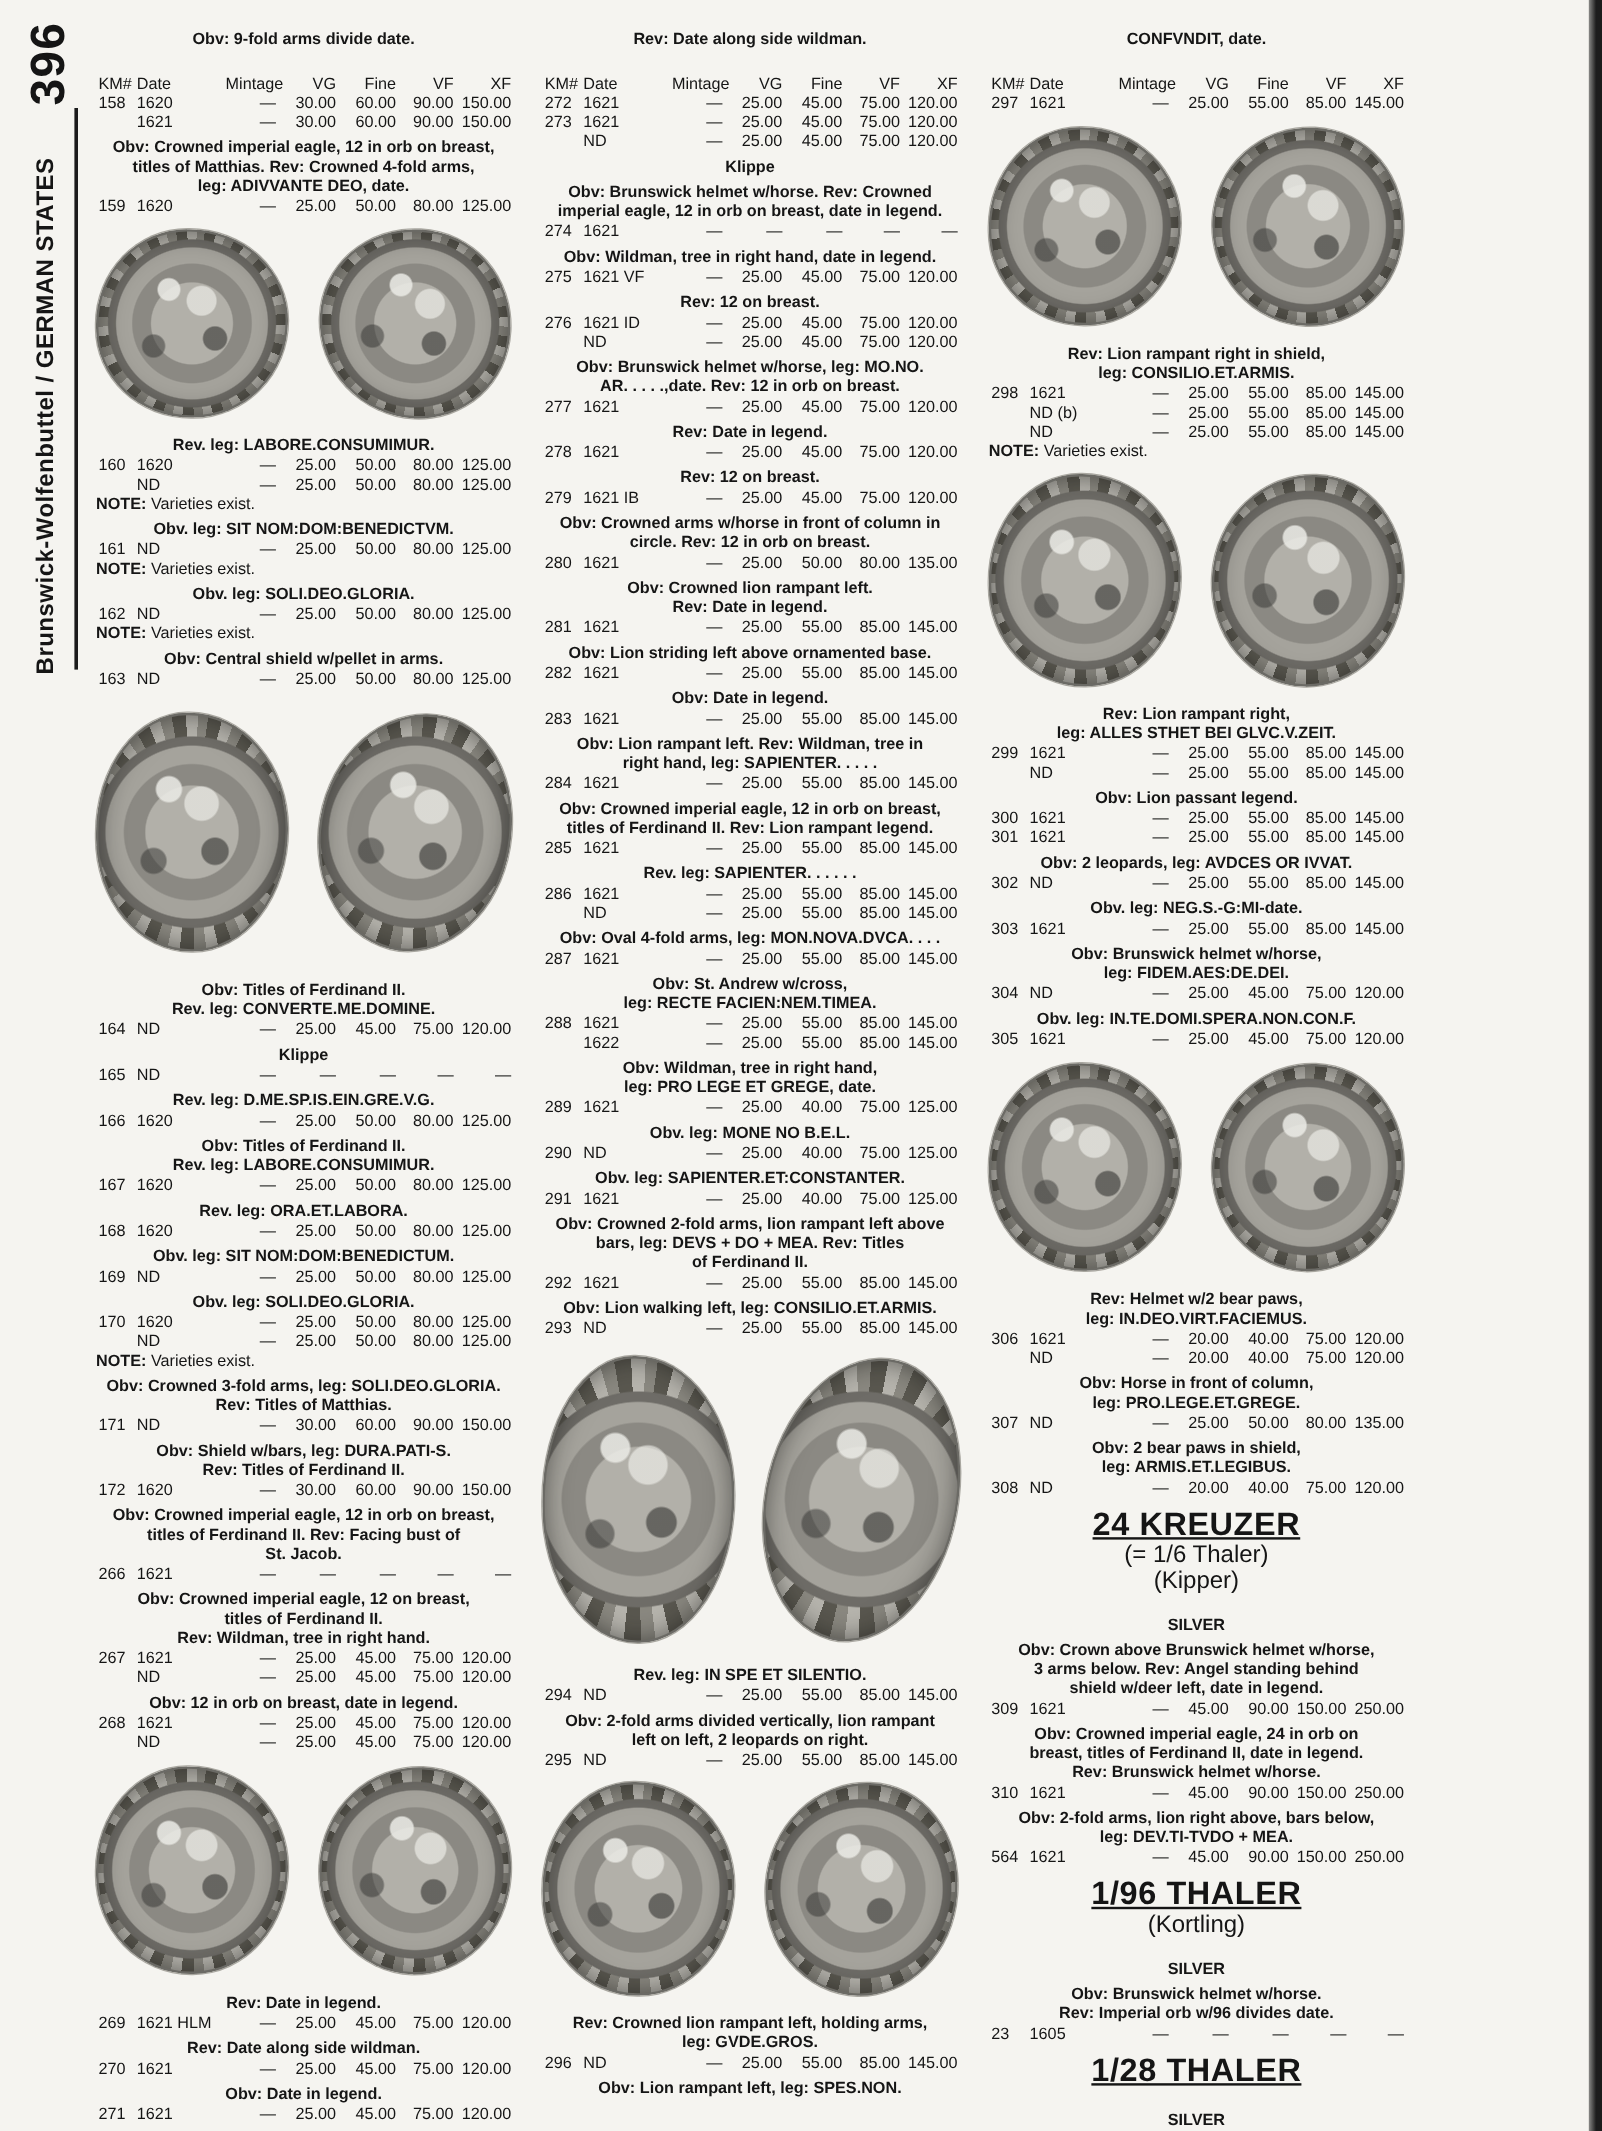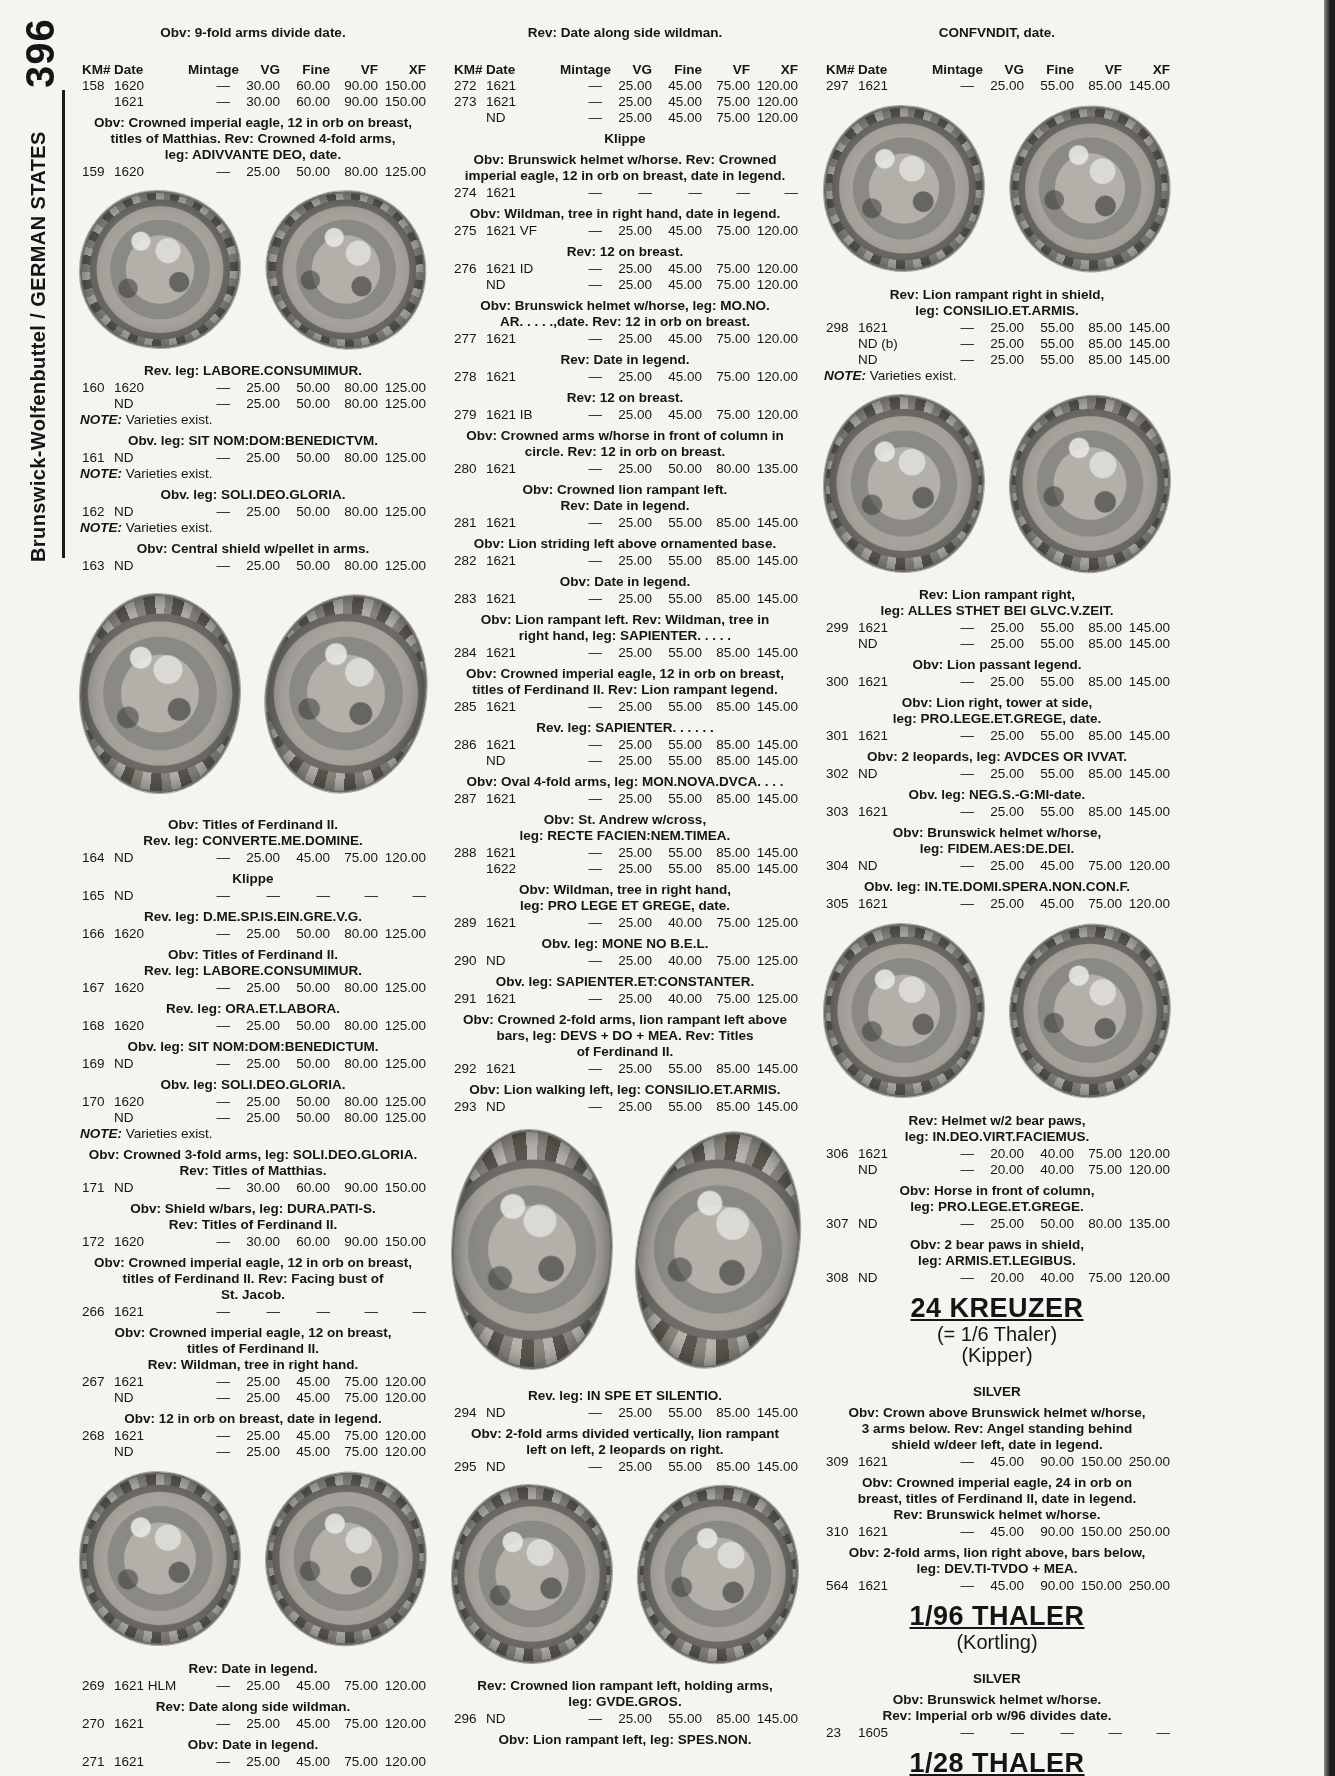--- a/index.html
+++ b/index.html
@@ -34,23 +34,23 @@
   .desc-line{white-space:nowrap;}
   .h1{font-size:27px;font-weight:bold;text-align:center;line-height:32px;margin-top:6px;letter-spacing:.5px;text-decoration:underline;}
   .sub{font-size:20px;text-align:center;line-height:21px;}
   .silver{font-size:13.5px;font-weight:bold;text-align:center;line-height:17px;margin-top:17px;}
 
   .trow{display:grid;grid-template-columns:34px 74px 42px 50px 50px 48px 48px;
         font-size:13.5px;line-height:16px;align-items:baseline;}
   .trow .c0{text-align:left;padding-left:2px;}
   .trow .c1{text-align:left;white-space:nowrap;}
   .trow .c2,.trow .c3,.trow .c4,.trow .c5,.trow .c6{text-align:right;white-space:nowrap;}
-  .thead{font-weight:bold;margin-top:21px;}
+  .thead{font-weight:normal;margin-top:21px;}
   .note{font-size:13.5px;line-height:16px;text-align:left;}
-  .note b{font-weight:bold;font-style:italic;}
+  .note b{font-weight:bold;}
 
   .coin-pair{display:flex;justify-content:center;align-items:center;gap:26px;}
   .coin{
     border-radius:48% 52% 50% 50% / 51% 49% 52% 48%;
     background:
       radial-gradient(circle at 38% 32%, rgba(235,235,230,.85) 0 6%, rgba(0,0,0,0) 7%),
       radial-gradient(circle at 62% 58%, rgba(40,40,38,.55) 0 7%, rgba(0,0,0,0) 8%),
       radial-gradient(circle at 30% 62%, rgba(50,50,48,.5) 0 6%, rgba(0,0,0,0) 7%),
       radial-gradient(circle at 55% 38%, rgba(245,245,240,.6) 0 9%, rgba(0,0,0,0) 10%),
       radial-gradient(circle at 50% 50%, #b2b0a9 0 30%, #8b8983 31% 44%, #a5a39c 45% 56%, #6e6c67 57% 62%, rgba(0,0,0,0) 63%),
@@ -864,24 +864,20 @@
       </div>
       <div class="trow">
         <span class="c0">300</span>
         <span class="c1">1621</span>
         <span class="c2">—</span>
         <span class="c3">25.00</span>
         <span class="c4">55.00</span>
         <span class="c5">85.00</span>
         <span class="c6">145.00</span>
       </div>
-      <div class="desc">
-        <div class="desc-line">Obv: Lion right, tower at side,</div>
-        <div class="desc-line">leg: PRO.LEGE.ET.GREGE, date.</div>
-      </div>
       <div class="trow">
         <span class="c0">301</span>
         <span class="c1">1621</span>
         <span class="c2">—</span>
         <span class="c3">25.00</span>
         <span class="c4">55.00</span>
         <span class="c5">85.00</span>
         <span class="c6">145.00</span>
       </div>
       <div class="desc">

